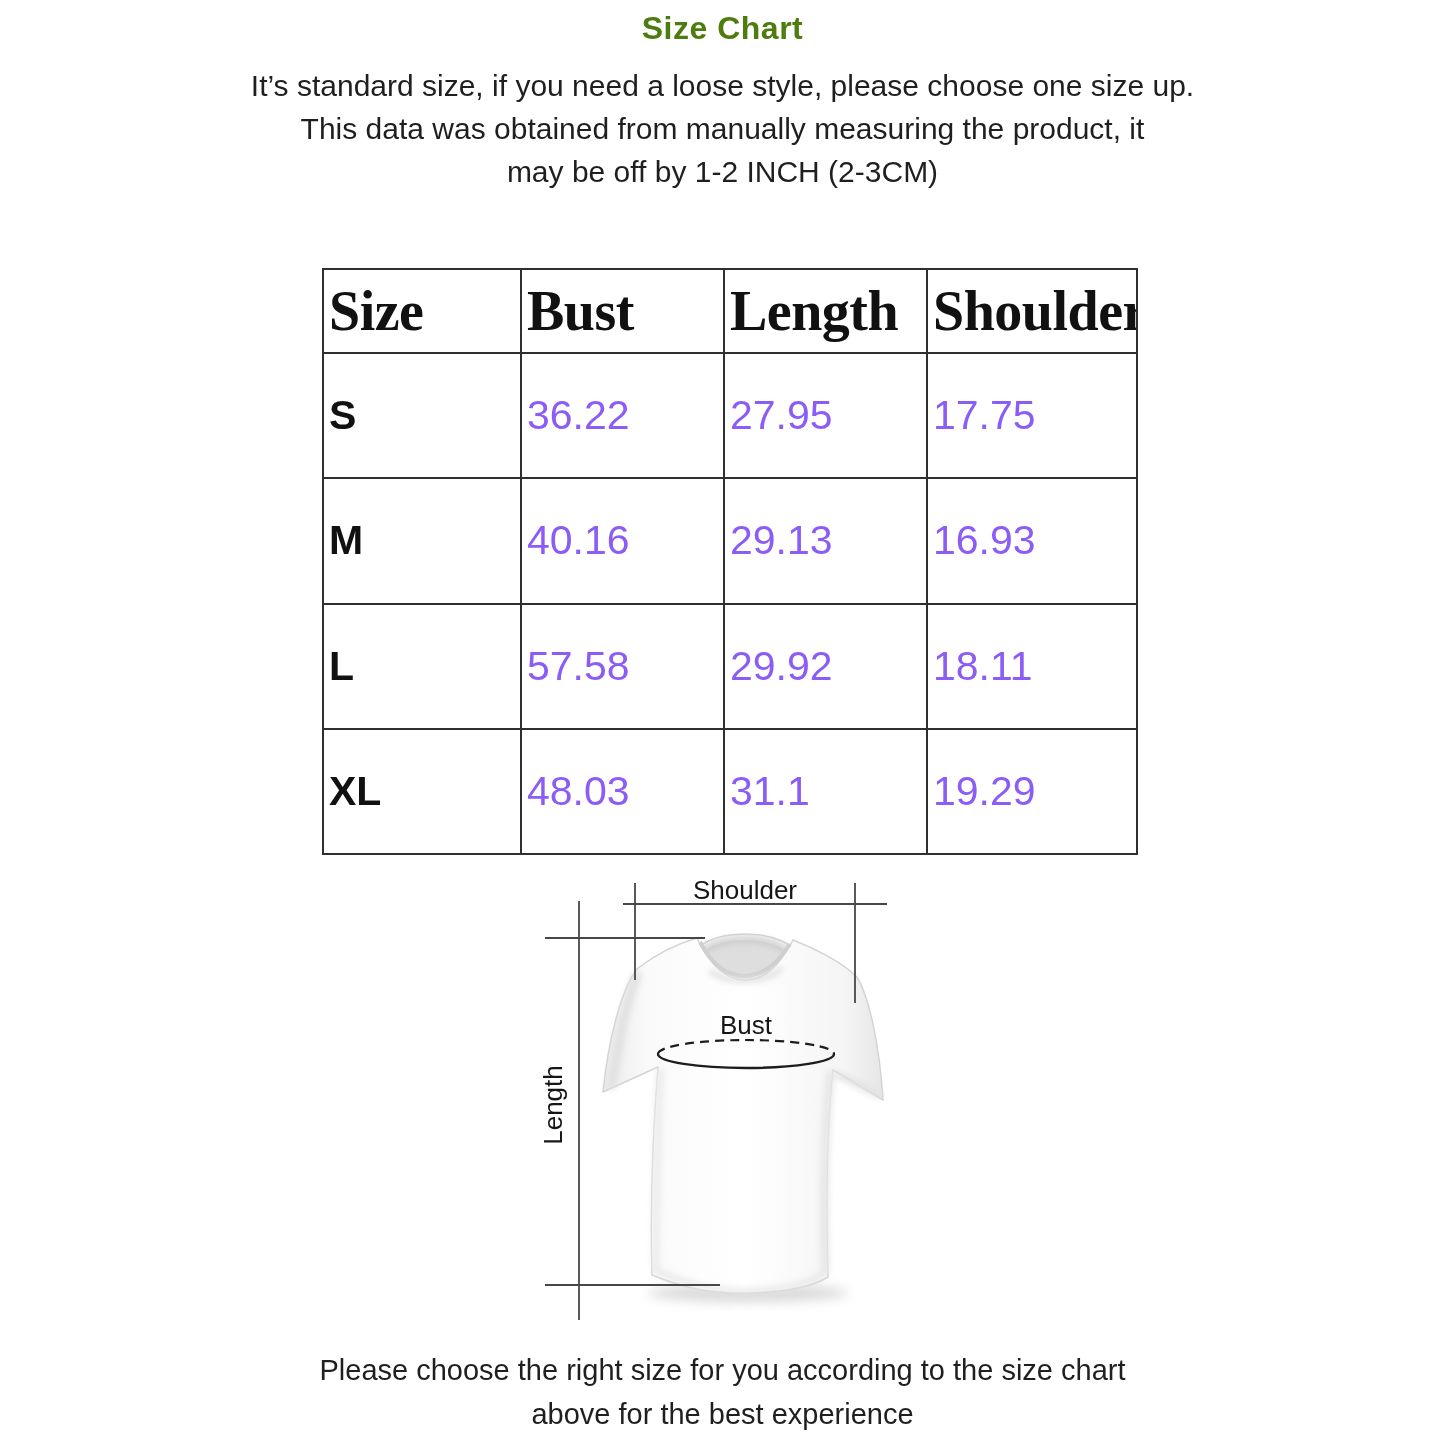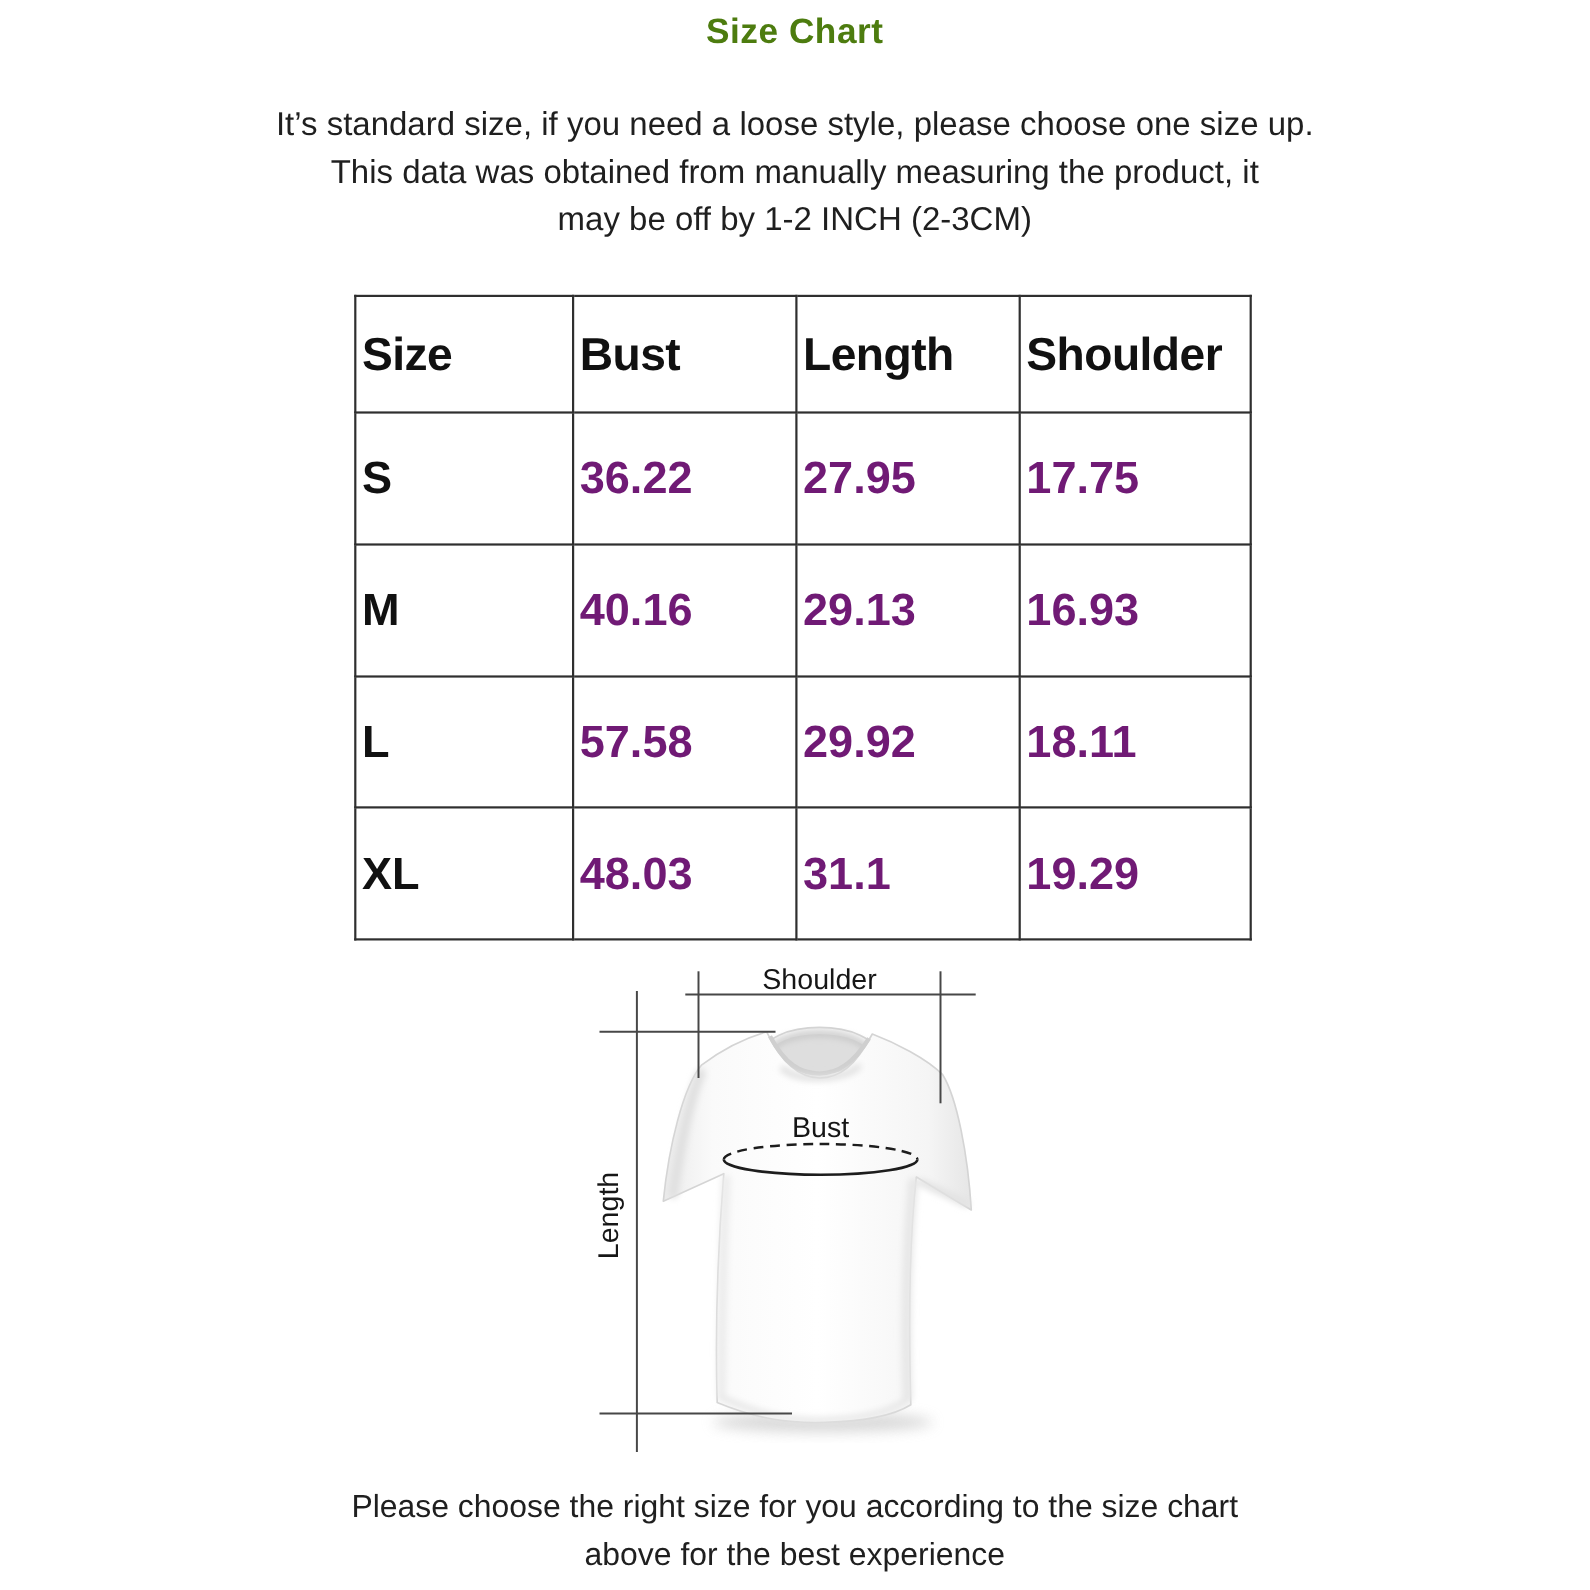--- a/index.html
+++ b/index.html
@@ -20,21 +20,20 @@
     text-align:center;
     font-size:32px; font-weight:700; letter-spacing:0.5px;
     color:#4d7c0f;
   }
 
   .note {
     position:absolute; top:64px; left:0; width:100%;
     text-align:center;
     font-size:30px; line-height:43px; font-weight:400;
     color:#1f1f1f;
-    margin-top:28px;
   }
 
   .unit {
     position:absolute; top:207px; left:0; width:100%;
     text-align:center;
     font-size:30px; font-weight:700;
     color:#1b1b1b;
   }
 
   table.size-table {
@@ -43,28 +42,29 @@
     border-collapse:collapse; table-layout:fixed;
     background:#ffffff;
   }
   .size-table th, .size-table td {
     border:2px solid #2f2f2f;
     text-align:left; vertical-align:middle;
     padding:0 0 0 5px;
     overflow:hidden; white-space:nowrap;
   }
   .size-table th {
-    height:106px;
-    font-size:42px; font-weight:700; letter-spacing:-0.5px;
+    height:84px;
+    font-size:56px; font-weight:700; letter-spacing:-0.5px;
     color:#111;
+    font-family:Liberation Serif, serif;
   }
   .size-table td {
     height:61px;
-    font-size:41px; font-weight:700;
-    color:#701a75;
+    font-size:41px; font-weight:400;
+    color:#8b5cf6;
   }
   .size-table td.size-col { font-weight:700; color:#111; }
 
   .diagram {
     position:absolute; left:520px; top:870px;
     width:440px; height:460px;
   }
   .diagram text {
     font-family:"Liberation Sans","DejaVu Sans",sans-serif;
     font-size:26px; fill:#161616;

